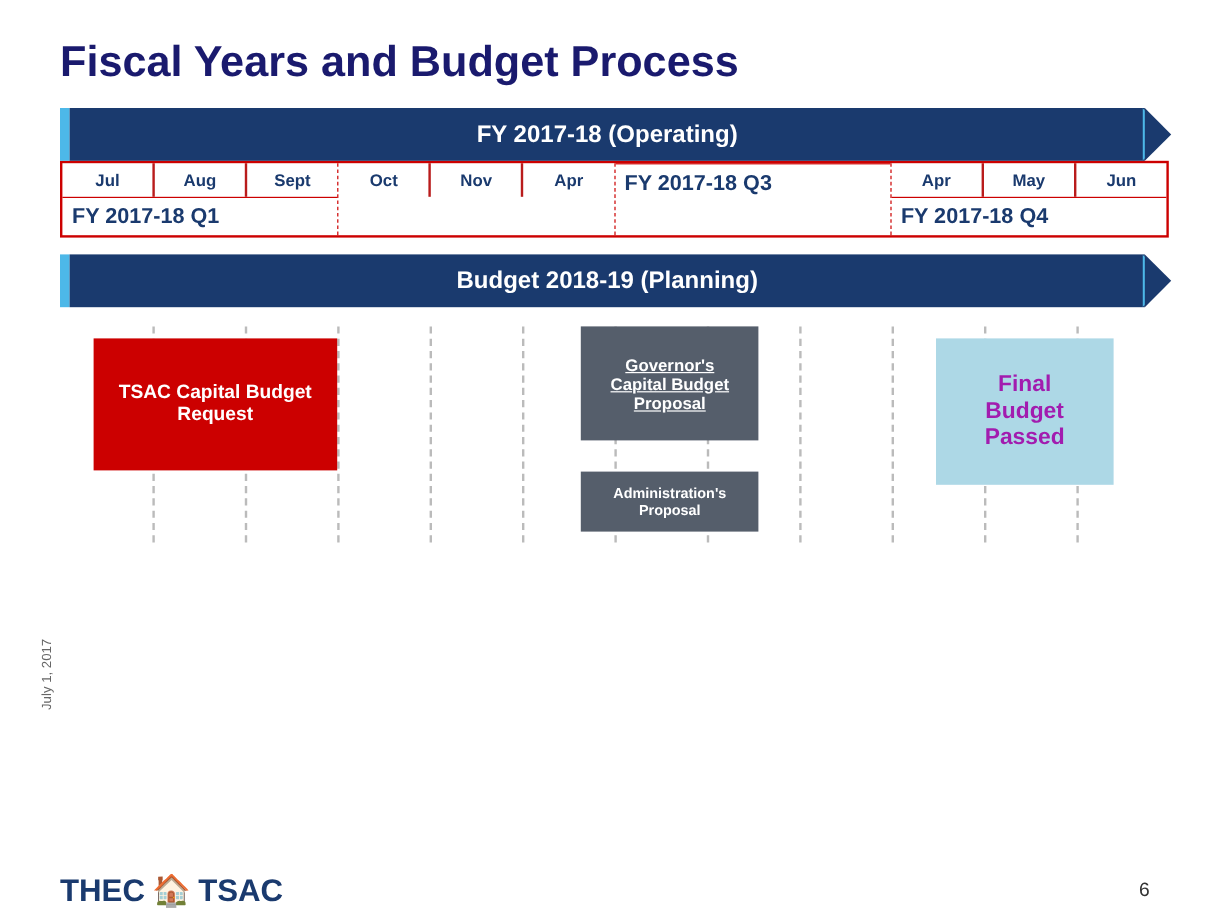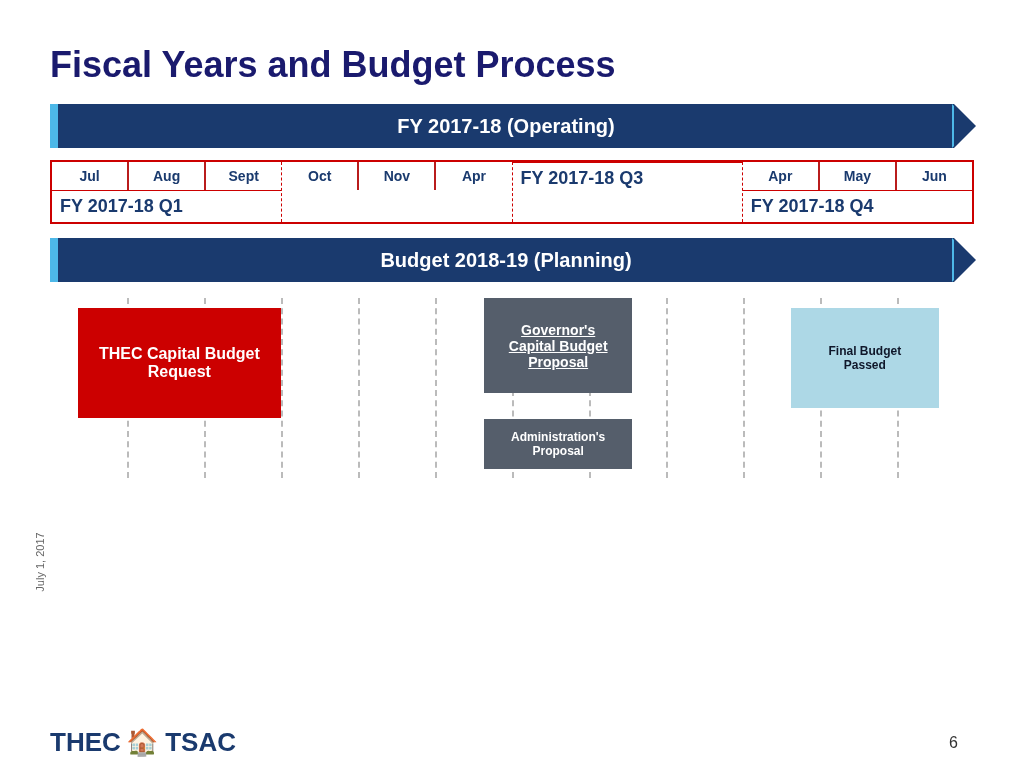--- a/index.html
+++ b/index.html
@@ -9,39 +9,38 @@
       width: 1024px;
       height: 768px;
       overflow: hidden;
       position: relative;
     }
 
     .slide {
       width: 1024px;
       height: 768px;
       background: #fff;
-      padding: 44px 50px 20px 50px;
+      padding: 30px 50px 20px 50px;
       position: relative;
     }
 
     
     .slide-title {
       font-size: 36px;
       font-weight: bold;
       color: #1a1a6e;
       margin-bottom: 18px;
     }
 
     
     .arrow-banner {
       position: relative;
       height: 44px;
       display: flex;
       align-items: center;
-      margin-bottom: 12px;
     }
 
     .arrow-banner-body {
       background: #1a3a6e;
       height: 44px;
       display: flex;
       align-items: center;
       justify-content: center;
       flex: 1;
       position: relative;
@@ -297,32 +296,32 @@
     <div class="budget-dashed-col" style="left:33.33%;"></div>
     <div class="budget-dashed-col" style="left:41.66%;"></div>
     <div class="budget-dashed-col" style="left:50%;"></div>
     <div class="budget-dashed-col" style="left:58.33%;"></div>
     <div class="budget-dashed-col" style="left:66.66%;"></div>
     <div class="budget-dashed-col" style="left:75%;"></div>
     <div class="budget-dashed-col" style="left:83.33%;"></div>
     <div class="budget-dashed-col" style="left:91.66%;"></div>
 
     <div class="budget-box-abs box-thec" style="left:3%; top:10px; width:22%; min-height:110px; font-size:16px;">
-      <span>THEC Capital Budget Request</span>
+      <span>TSAC Capital Budget Request</span>
     </div>
 
     <div class="budget-box-abs box-gov" style="left:47%; top:0; width:16%; min-height:95px; font-size:14px;text-decoration:underline;">
       <span>Governor's Capital Budget Proposal</span>
     </div>
 
     <div class="budget-box-abs box-admin" style="left:47%; top:115px; width:16%; font-size:12px; min-height:50px;">
       <span>Administration's Proposal</span>
     </div>
 
-    <div class="budget-box-abs box-final" style="left:79%; top:10px; width:16%; min-height:100px; font-size:12px; color:#0f172a;margin-left:11px;">
+    <div class="budget-box-abs box-final" style="left:79%; top:10px; width:16%; min-height:100px; font-size:19px; color:#a21caf;">
       <span>Final Budget Passed</span>
     </div>
 
   </div>
 
   <div class="side-date">July 1, 2017</div>
 
   <div class="footer">
     <div class="footer-logo">
       <span style="color:#1a3a6e; font-size:26px; font-weight:900;">THEC</span>

